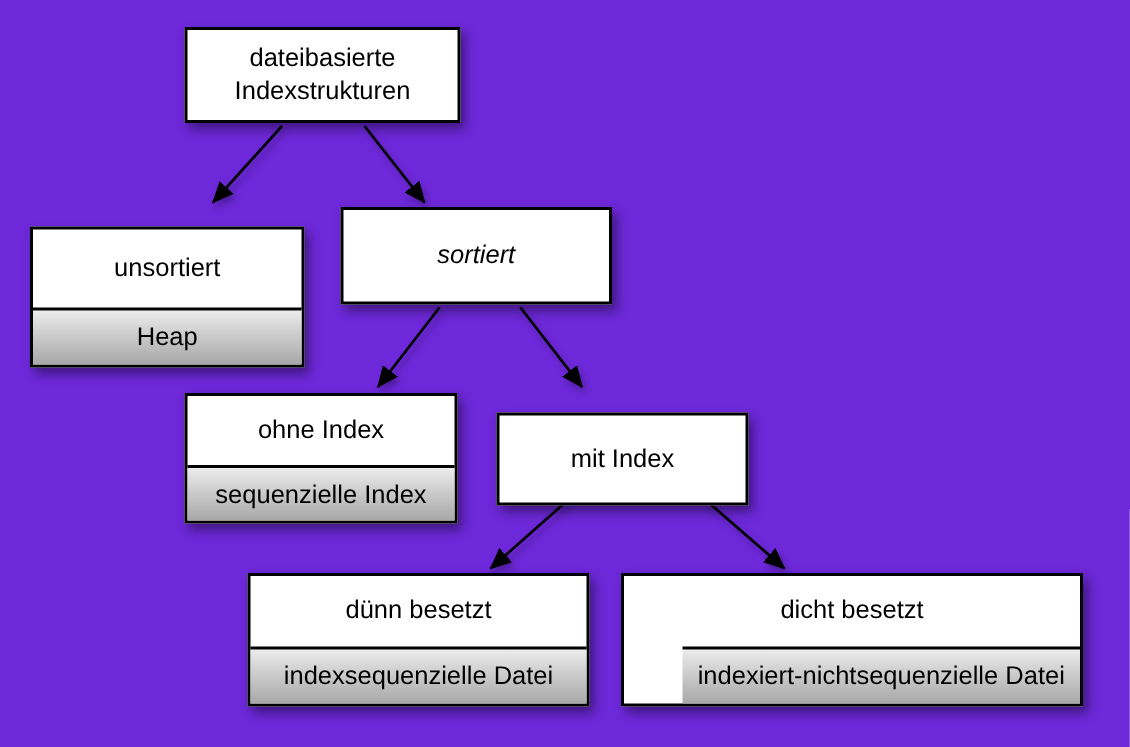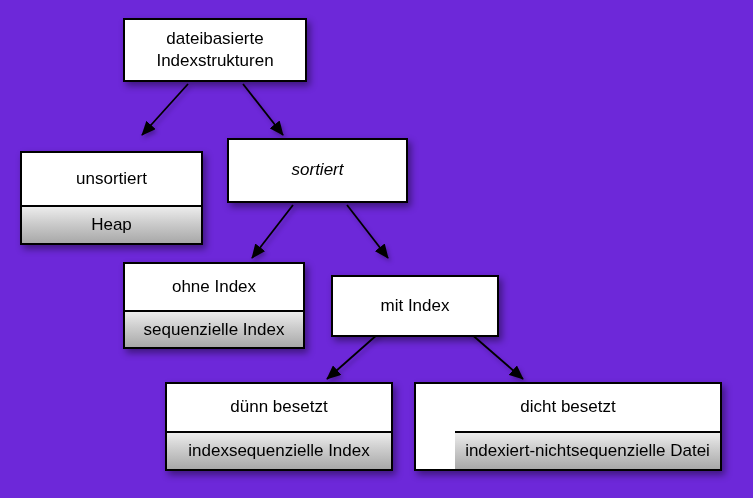--- a/index.html
+++ b/index.html
@@ -106,21 +106,21 @@
     <div class="label">ohne Index</div>
     <div class="sublabel">sequenzielle Index</div>
   </div>
 
   <div class="node" id="node-with-index">
     <div class="label">mit Index</div>
   </div>
 
   <div class="node" id="node-sparse">
     <div class="label">dünn besetzt</div>
-    <div class="sublabel">indexsequenzielle Index</div>
+    <div class="sublabel">indexsequenzielle Datei</div>
   </div>
 
   <div class="node" id="node-dense">
     <div class="label">dicht besetzt</div>
     <div class="sublabel">indexiert-nichtsequenzielle Datei</div>
   </div>
 
 </div>
 
 </body></html>

